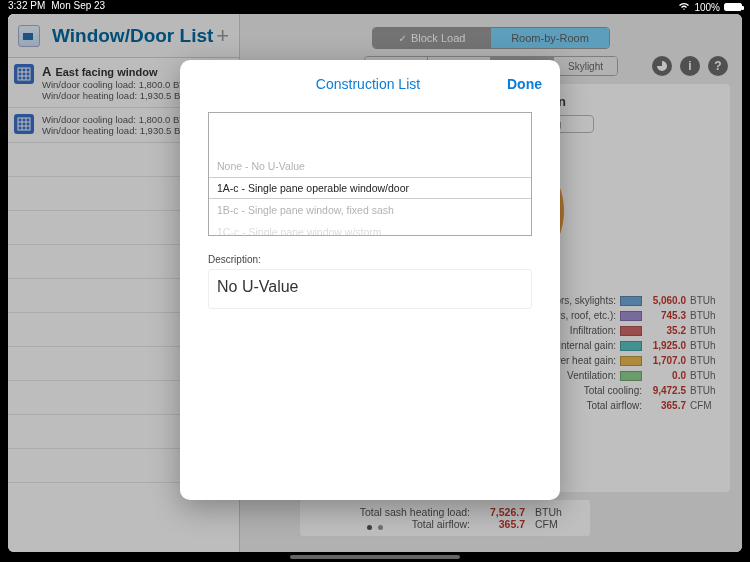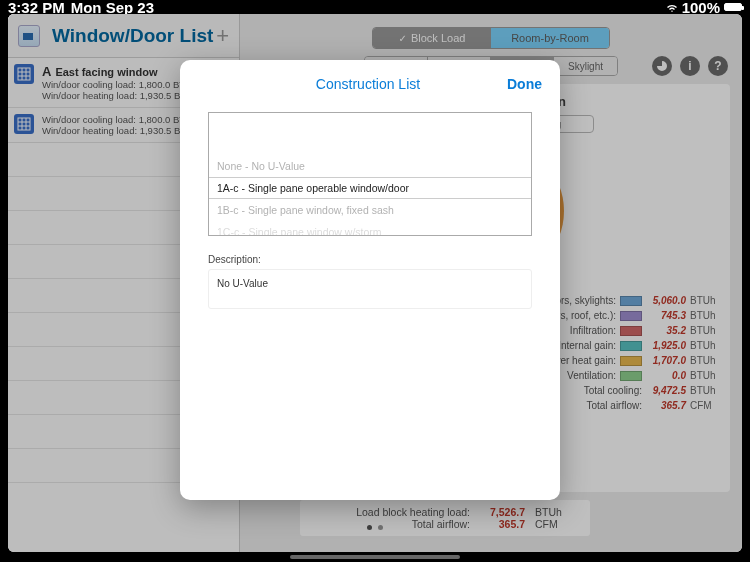--- a/index.html
+++ b/index.html
@@ -1,19 +1,19 @@
 <!DOCTYPE html>
 <html><head>
 <meta charset="utf-8">
 <style>
 * { margin: 0; padding: 0; box-sizing: border-box; font-family: -apple-system, Helvetica, Arial, sans-serif; }
 body { width: 750px; height: 562px; background: #000; position: relative; overflow: hidden; }
 
 
-.status-bar { height: 14px; background: #000; color: #fff; display: flex; align-items: center; padding: 0 8px; font-size: 15px; font-weight: 700; }
+.status-bar { height: 14px; background: #000; color: #fff; display: flex; padding: 0 8px; font-size: 10px; font-weight: 400; }
 .status-bar .time { margin-right: 6px; }
 .status-bar .date { }
 .status-bar .right { margin-left: auto; display: flex; align-items: center; gap: 4px; }
 .status-bar .batt { display: inline-block; width: 18px; height: 8px; border: 1px solid #fff; border-radius: 2px; position: relative; }
 .status-bar .batt::after { content: ''; position: absolute; right: -3px; top: 2px; width: 2px; height: 4px; background: #fff; border-radius: 0 1px 1px 0; }
 .status-bar .batt i { display: block; width: 100%; height: 100%; background: #fff; }
 
 
 .app-bg { position: absolute; top: 14px; left: 8px; right: 8px; bottom: 10px; background: #e5e5e5; border-radius: 6px; overflow: hidden; }
 .dim-overlay { position: absolute; inset: 0; background: rgba(0,0,0,0.25); z-index: 5; }
@@ -59,21 +59,21 @@
 .ch-seg .cs:first-child{border-radius:4px 0 0 4px; background:#9fcfe8; border-right:none; color:#2a5a7a;}
 .ch-seg .cs:last-child{border-radius:0 4px 4px 0; color:#777;}
 
 .pie-wrap { display:flex; justify-content:center; margin:6px 0 12px;}
 .pie { width:140px; height:140px; border-radius:50%; background: conic-gradient(#6fa8d8 0 60deg, #e89a3f 60deg 150deg, #d16868 150deg 156deg, #59c2c2 156deg 220deg, #e8b84f 220deg 290deg, #9f8fd0 290deg 360deg); position:relative;}
 
 .stat-rows { font-size:10px;}
 .stat-rows .sr { display:flex; align-items:center; justify-content:flex-end; gap:4px; padding:2px 0;}
 .stat-rows .sr .label{color:#555; flex:1; text-align:right;}
 .stat-rows .sr .swatch{width:22px; height:10px; border:1px solid rgba(0,0,0,0.2);}
-.stat-rows .sr .val{color:#c0392b; font-weight:600; width:40px; text-align:right;font-style:italic;}
+.stat-rows .sr .val{color:#c0392b; font-weight:600; width:40px; text-align:right;}
 .stat-rows .sr .unit{color:#666; width:30px;}
 .stat-rows .total .val{color:#c0392b;}
 
 .bottom-totals { position:absolute; left:60px; bottom:16px; background:#fff; border-radius:3px; padding:6px 20px; font-size:10.5px;}
 .bottom-totals .r{display:flex; gap:10px; justify-content:flex-end;}
 .bottom-totals .r .l{color:#555; width:150px; text-align:right;}
 .bottom-totals .r .v{color:#c0392b; font-weight:600; width:45px; text-align:right;}
 .bottom-totals .r .u{color:#555; width:35px;}
 
 
@@ -81,21 +81,21 @@
 .modal-header { display: flex; justify-content: space-between; align-items: center; margin-bottom: 20px; }
 .modal-header .mtitle { color: #0a7dd8; font-size: 14px; font-weight: 500; position:absolute; left:0; right:4px; text-align:center; pointer-events:none;}
 .modal-header .done { color: #0a7dd8; font-size: 14px; font-weight: 600; margin-left:auto; z-index:1;}
 
 .picker { border: 1px solid #aaa; height: 124px; margin: 14px 10px 18px; position: relative; overflow: hidden; background:#fff;}
 .picker .opt { position: absolute; left: 8px; right: 8px; font-size: 10.5px; color: #888; height:22px; display:flex; align-items:center;}
 .picker .opt.sel { color: #222; font-weight:500;}
 .picker .sel-band { position:absolute; left:0; right:0; height:22px; border-top:1px solid #ccc; border-bottom:1px solid #ccc;}
 
 .desc-label { font-size: 10px; color: #444; margin: 0 10px 4px; }
-.desc-box { margin: 0 10px; background: #fff; border:1px solid #eee; border-radius:3px; padding: 8px; font-size: 10px; color: #333; min-height: 40px; }
+.desc-box { margin: 0 10px; background: #fff; border:1px solid #eee; border-radius:3px; padding: 8px; font-size: 16px; color: #333; min-height: 40px; }
 
 .home-indicator { position:absolute; bottom:3px; left:50%; transform:translateX(-50%); width:170px; height:4px; background:#666; border-radius:3px;}
 .page-dots { position:absolute; bottom:22px; left:50%; transform:translateX(-50%); display:flex; gap:6px;}
 .page-dots i{width:5px;height:5px;border-radius:50%;background:#999;}
 .page-dots i.on{background:#555;}
 </style>
 </head>
 <body>
 
 <div class="status-bar">
@@ -247,21 +247,21 @@
           <div class="sr total">
             <span class="label">Total airflow:</span>
             <span class="val">365.7</span>
             <span class="unit">CFM</span>
           </div>
         </div>
     </div>
 
     <div class="bottom-totals" id="bottom-totals">
         <div class="r">
-          <span class="l">Load block heating load:</span>
+          <span class="l">Total sash heating load:</span>
           <span class="v">7,526.7</span>
           <span class="u">BTUh</span>
         </div>
         <div class="r">
           <span class="l">Total airflow:</span>
           <span class="v">365.7</span>
           <span class="u">CFM</span>
         </div>
       </div>
   </div>

